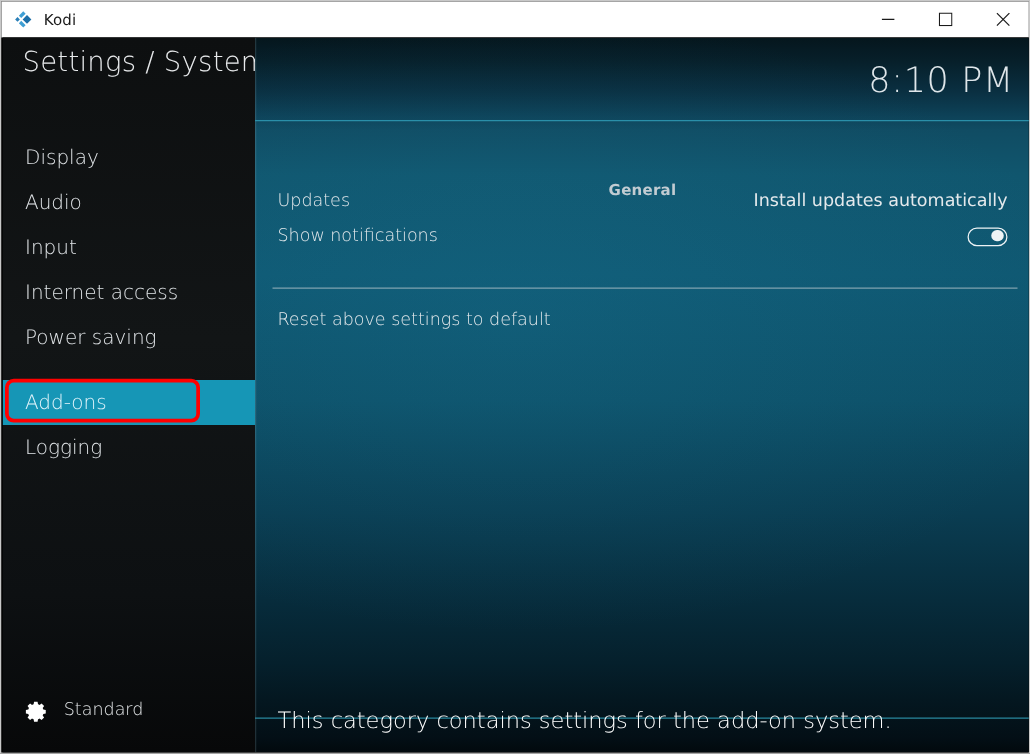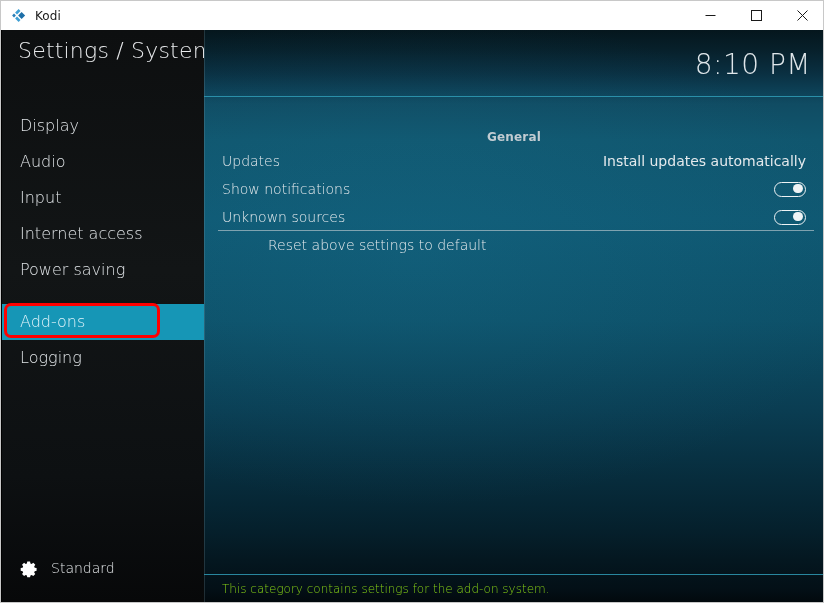--- a/index.html
+++ b/index.html
@@ -202,21 +202,21 @@
   .vline-left {
     position: absolute;
     left: 0; top: 0;
     width: 1px; height: 572px;
     background: rgba(150,180,192,0.20);
   }
 
   .group-title {
     position: absolute;
     left: 0;
-    top: 100px;
+    top: 115px;
     width: 620px;
     text-align: center;
     font-size: 12px;
     font-weight: bold;
     color: #c2ccd2;
     letter-spacing: 0.2px;
   }
 
   .rows {
     position: absolute;
@@ -273,24 +273,24 @@
     left: 0;
     top: 544px;
     width: 620px;
     height: 1px;
     background: #2c94ad;
     opacity: .9;
   }
   .footer-desc {
     position: absolute;
     left: 18px;
-    top: 552px;
-    font-size: 12px;
-    font-weight: 300;
-    color: #84cc16;
+    top: 536px;
+    font-size: 18px;
+    font-weight: 300;
+    color: #ffffff;
     white-space: nowrap;
   }
 
   
   .annot {
     position: absolute;
     left: 2px;
     top: 273px;
     width: 156px;
     height: 35px;
@@ -392,33 +392,26 @@
         </div>
 
         <div class="row">
           <span class="row-label">Show notifications</span>
           <span class="row-spacer"></span>
           <span class="toggle on">
             <span class="knob"></span>
           </span>
         </div>
 
-        <div class="row">
-          <span class="row-label">Unknown sources</span>
-          <span class="row-spacer"></span>
-          <span class="toggle on">
-            <span class="knob"></span>
-          </span>
-        </div>
 
       </div>
 
       <div class="hr-grey" style="top:200px;"></div>
 
-      <div class="row" style="position:absolute; left:0; top:201px; width:536px;margin-left:46px;">
+      <div class="row" style="position:absolute; left:0; top:212px; width:536px;">
         <span class="row-label">Reset above settings to default</span>
       </div>
 
       <div class="footer-line"></div>
       <div class="footer-desc">This category contains settings for the add-on system.</div>
     </div>
 
     <div class="annot"></div>
 
   </div>

